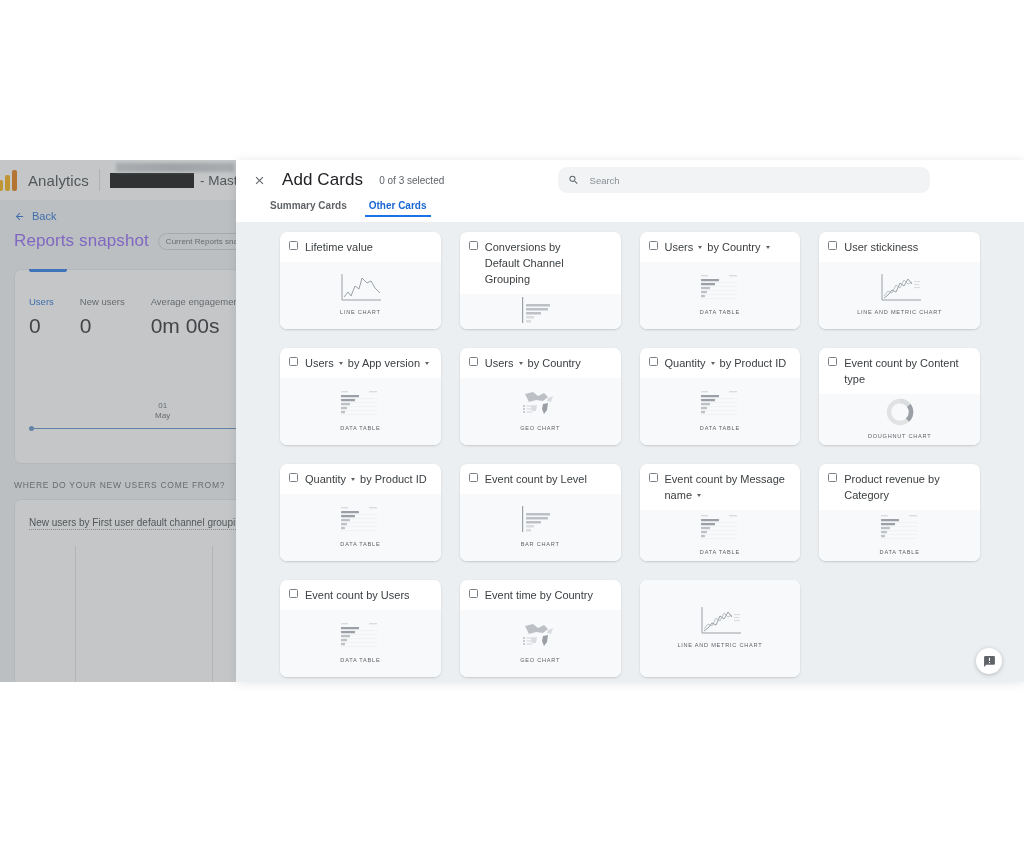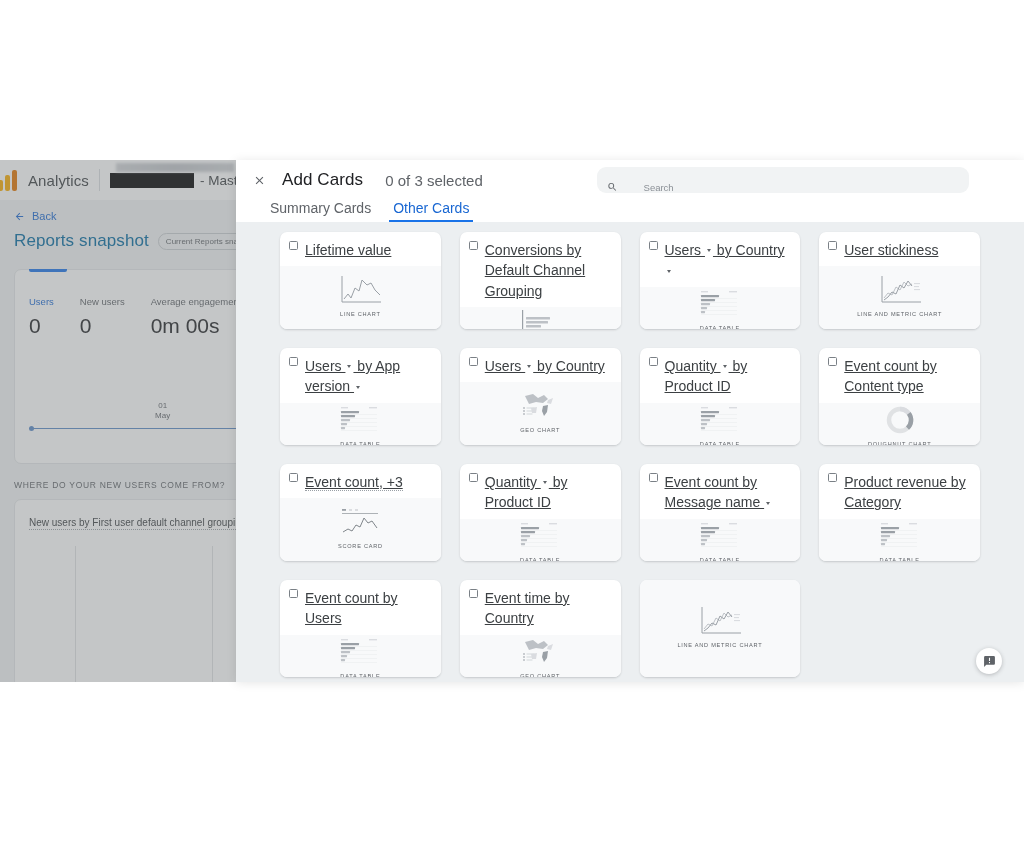--- a/index.html
+++ b/index.html
@@ -38,21 +38,21 @@
     background: linear-gradient(90deg,#c9ccd0,#b7bbc0,#c9ccd0);
     filter: blur(1.6px); opacity:.85;
   }
   .ga-redact { width: 84px; height: 15px; background: #000; display:inline-block; }
   .ga-acct-text { font-size: 13.5px; color:#3c4043; padding-left:6px; }
 
   .ga-body { padding: 10px 14px 0 14px; position: relative; }
   .ga-back { display:flex; align-items:center; gap:7px; font-size:11px; color:#1967d2; font-weight:500; }
   .ga-back svg { display:block; }
   .ga-title-row { display:flex; align-items:center; gap:9px; margin-top:9px; }
-  .ga-title { font-size:17px; color:#0369a1; letter-spacing:.1px; }
+  .ga-title { font-size:17px; color:#8b5cf6; letter-spacing:.1px; }
   .ga-chip {
     font-size:8px; color:#5f6368; border:1px solid #c9cdd1; border-radius:9px;
     padding:3px 7px; background:#f1f3f4; white-space:nowrap;
   }
 
   .ga-card {
     margin-top: 18px; background:#fff; border:1px solid #e4e6e8; border-radius:7px;
     padding: 12px 14px 10px 14px; position:relative; height: 195px;
   }
   .ga-card:before{
@@ -94,53 +94,53 @@
     position:absolute; left:236px; top:160px; width:788px; height:522px;
     background:#fff; box-shadow: 0 1px 10px rgba(0,0,0,.10);
     display:flex; flex-direction:column; overflow:hidden;
   }
   .modal-head { height:40px; display:flex; align-items:center; padding:0 14px 0 10px; flex:none; }
   .close-btn {
     width:26px; height:26px; display:flex; align-items:center; justify-content:center;
     border-radius:50%; cursor:pointer; flex:none;
   }
   .modal-title { font-size:17px; color:#202124; margin-left:10px; letter-spacing:.1px; white-space:nowrap;}
-  .modal-count { font-size:15px; color:#5f6368; margin-left:22px; white-space:nowrap; }
+  .modal-count { font-size:10px; color:#5f6368; margin-left:16px; white-space:nowrap; }
   .search-wrap {
     margin-left:114px; width:372px; height:26px; background:#f1f3f4; border-radius:9px;
-    display:flex; align-items:flex-end; padding:0 10px; gap:26px; cursor:text;
+    display:flex; align-items:center; padding:0 10px; gap:10px; cursor:text;
   }
   .search-input {
     border:none; background:transparent; outline:none; font-size:9.5px; color:#3c4043;
     font-family:"Liberation Sans", sans-serif; width:100%;
   }
   .search-input::placeholder { color:#8b9096; }
 
   .tabs { height:22px; display:flex; align-items:flex-start; padding-left:34px; gap:22px; flex:none; position:relative; }
-  .tab { font-size:14px; color:#5f6368; padding-bottom:6px; cursor:pointer; position:relative; white-space:nowrap;}
+  .tab { font-size:10px; color:#5f6368; padding-bottom:6px; cursor:pointer; position:relative; white-space:nowrap;font-weight:bold;}
   .tab.active { color:#1967d2; }
   .tab.active:after {
     content:""; position:absolute; left:-4px; right:-4px; bottom:0; height:2px; background:#1a73e8;
   }
 
   .grid-scroll {
     flex:1; background:#eceff1; padding:10px 44px 0 44px; overflow:hidden; position:relative;
   }
   .grid {
     display:grid; grid-template-columns:repeat(4,1fr); gap:19px 19px;
   }
   .card {
     background:#fff; border-radius:7px; box-shadow:0 1px 2px rgba(60,64,67,.22);
     height:97px; display:flex; flex-direction:column; overflow:hidden;
   }
   .card-head { padding:8px 9px 6px 9px; display:flex; gap:7px; align-items:flex-start; flex:none; }
   .cb {
     width:9px; height:9px; border:1.3px solid #7a8086; border-radius:1.5px; flex:none; margin-top:1px; cursor:pointer;
   }
-  .card-label { font-size:14px; color:#3c4043; line-height:1.45;text-decoration:underline; }
+  .card-label { font-size:11px; color:#3c4043; line-height:1.45; }
   .card-label .dim { border-bottom:1px dotted #9aa0a6; padding-bottom:0px; }
   .caret {
     display:inline-block; width:0; height:0; vertical-align:middle;
     border-left:2.6px solid transparent; border-right:2.6px solid transparent;
     border-top:3.2px solid #5f6368; margin:0 2px 1px 2px;
   }
   .card-body {
     flex:1; background:#f8f9fa; display:flex; flex-direction:column;
     align-items:center; justify-content:center; gap:4px; padding-bottom:5px;
   }
@@ -429,38 +429,20 @@
                   <path d="M17 5 A11 11 0 0 1 25.8 9.4" fill="none" stroke="#dadce0" stroke-width="4.5" stroke-linecap="butt"></path>
                   <path d="M25.8 9.4 A11 11 0 0 1 24.5 24.2" fill="none" stroke="#9aa0a6" stroke-width="4.5" stroke-linecap="butt"></path>
                 </svg>
               </div>
               <div class="thumb-cap">DOUGHNUT CHART</div>
             </div>
           </div>
           <div class="card">
             <div class="card-head">
               <span class="cb"></span>
-              <span class="card-label"><span class="dim">Event count, +3</span></span>
-            </div>
-            <div class="card-body">
-              <div class="thumb">
-                <svg width="46" height="32" viewBox="0 0 46 32">
-                  <rect x="5" y="3" width="4" height="1.8" fill="#9aa0a6"></rect>
-                  <rect x="12" y="3.5" width="3" height="1" fill="#bdc1c6"></rect>
-                  <rect x="18" y="3.5" width="3" height="1" fill="#bdc1c6"></rect>
-                  <rect x="5" y="7" width="36" height="0.8" fill="#9aa0a6"></rect>
-                  <polyline points="6,26 11,23 15,25 19,19 23,21 27,12 31,17 35,15 40,22" stroke="#80868b" stroke-width="1" fill="none"></polyline>
-                </svg>
-              </div>
-              <div class="thumb-cap">SCORE CARD</div>
-            </div>
-          </div>
-          <div class="card">
-            <div class="card-head">
-              <span class="cb"></span>
               <span class="card-label"><span>Quantity </span><span class="caret"></span><span> by Product ID</span></span>
             </div>
             <div class="card-body">
               <div class="thumb">
                 <svg width="46" height="32" viewBox="0 0 46 32">
                   <rect x="4" y="3" width="7" height="1.4" fill="#dadce0"></rect>
                   <rect x="32" y="3" width="8" height="1.4" fill="#dadce0"></rect>
                   <rect x="4" y="7" width="18" height="2.2" fill="#9aa0a6" rx="0.4"></rect>
                   <rect x="4" y="10.1" width="36" height="0.5" fill="#e8eaed"></rect>
                   <rect x="4" y="11" width="14" height="2.2" fill="#9aa0a6" rx="0.4"></rect>
@@ -472,20 +454,39 @@
                   <rect x="4" y="23" width="4" height="2.2" fill="#bdc1c6" rx="0.4"></rect>
                   <rect x="4" y="26.1" width="36" height="0.5" fill="#e8eaed"></rect>
                 </svg>
               </div>
               <div class="thumb-cap">DATA TABLE</div>
             </div>
           </div>
           <div class="card">
             <div class="card-head">
               <span class="cb"></span>
+              <span class="card-label"><span>Event count by Level</span></span>
+            </div>
+            <div class="card-body">
+              <div class="thumb">
+                <svg width="46" height="32" viewBox="0 0 46 32">
+                  <rect x="5" y="2" width="1.2" height="26" fill="#9aa0a6"></rect>
+                  <rect x="9" y="9" width="24" height="2.6" fill="#bdc1c6" rx="0.5"></rect>
+                  <rect x="9" y="13" width="22" height="2.6" fill="#bdc1c6" rx="0.5"></rect>
+                  <rect x="9" y="17" width="15" height="2.6" fill="#bdc1c6" rx="0.5"></rect>
+                  <rect x="9" y="21" width="8" height="2.6" fill="#dadce0" rx="0.5"></rect>
+                  <rect x="9" y="25" width="5" height="2.6" fill="#dadce0" rx="0.5"></rect>
+                </svg>
+              </div>
+              <div class="thumb-cap">BAR CHART</div>
+            </div>
+          </div>
+          <div class="card">
+            <div class="card-head">
+              <span class="cb"></span>
               <span class="card-label"><span>Event count by Message name </span><span class="caret"></span></span>
             </div>
             <div class="card-body">
               <div class="thumb">
                 <svg width="46" height="32" viewBox="0 0 46 32">
                   <rect x="4" y="3" width="7" height="1.4" fill="#dadce0"></rect>
                   <rect x="32" y="3" width="8" height="1.4" fill="#dadce0"></rect>
                   <rect x="4" y="7" width="18" height="2.2" fill="#9aa0a6" rx="0.4"></rect>
                   <rect x="4" y="10.1" width="36" height="0.5" fill="#e8eaed"></rect>
                   <rect x="4" y="11" width="14" height="2.2" fill="#9aa0a6" rx="0.4"></rect>

